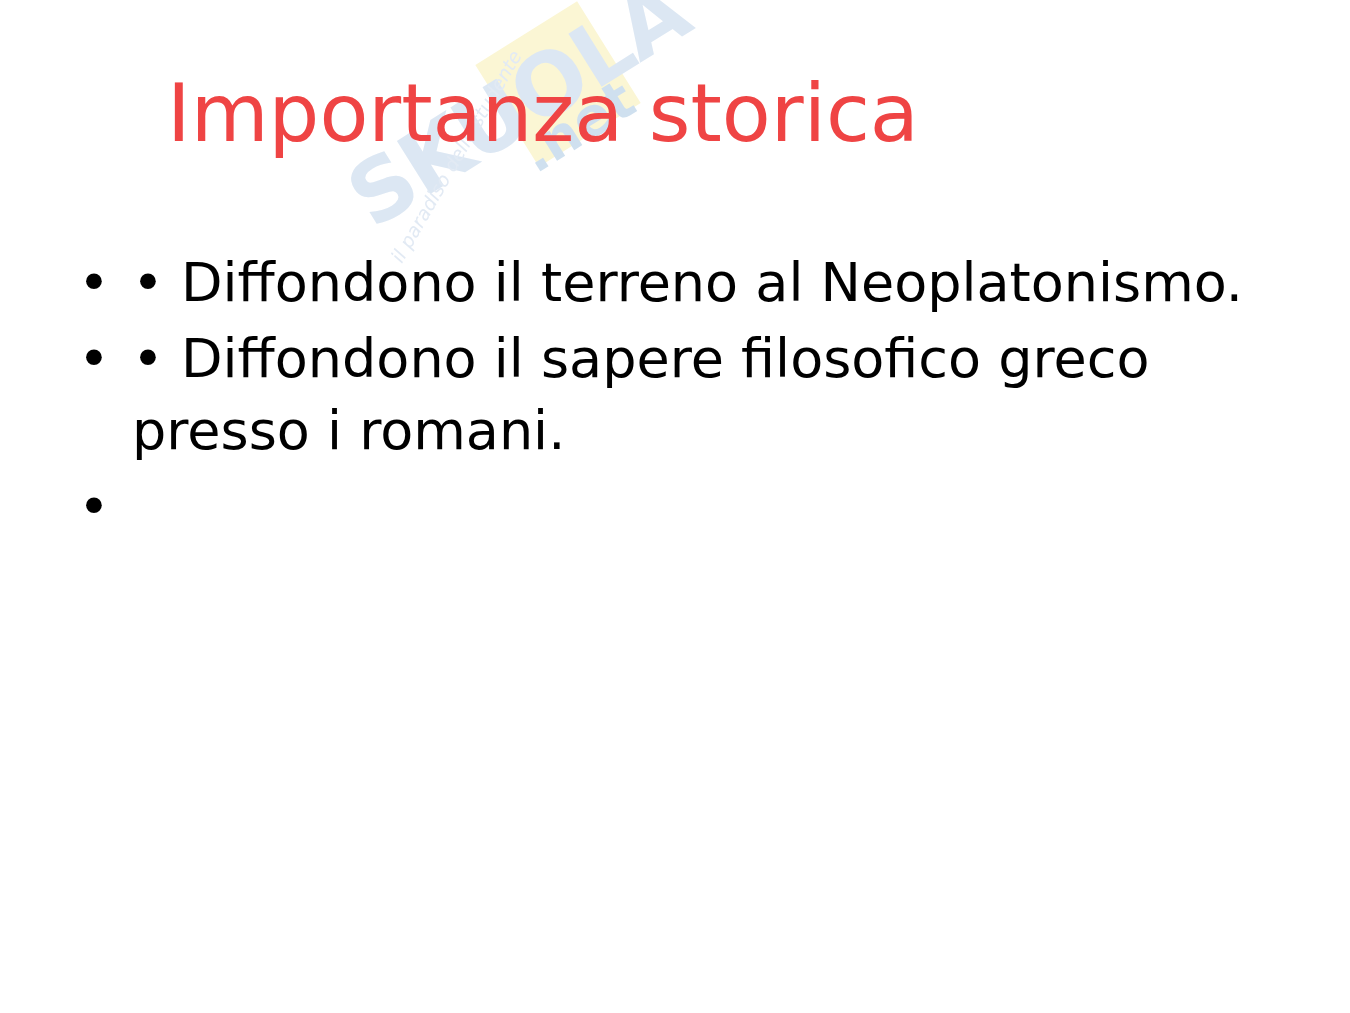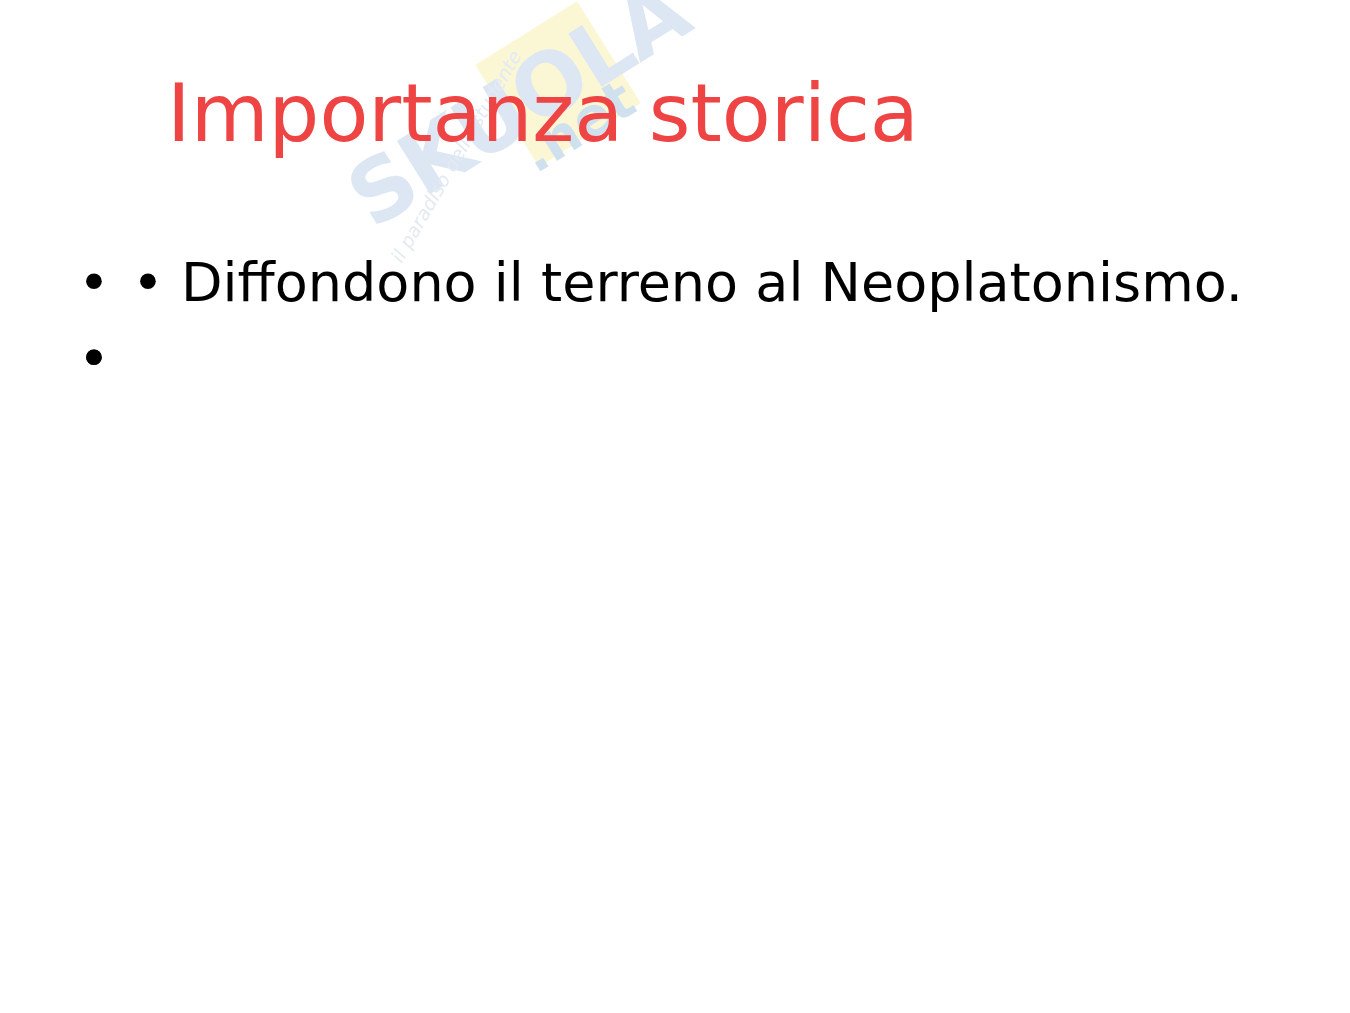--- a/index.html
+++ b/index.html
@@ -146,20 +146,21 @@
 
   <div id="body">
 
     <div class="bullet-row">
       <span class="bullet-marker">•</span>
       <span class="bullet-text">• Diffondono il terreno al Neoplatonismo.</span>
     </div>
 
     <div class="bullet-row">
       <span class="bullet-marker">•</span>
+      <span class="bullet-text">• Diffondono il sapere filosofico greco presso i romani.</span>
     </div>
 
     <div class="bullet-row">
       <span class="bullet-marker">•</span>
     </div>
 
   </div>
 
 </div>
 

